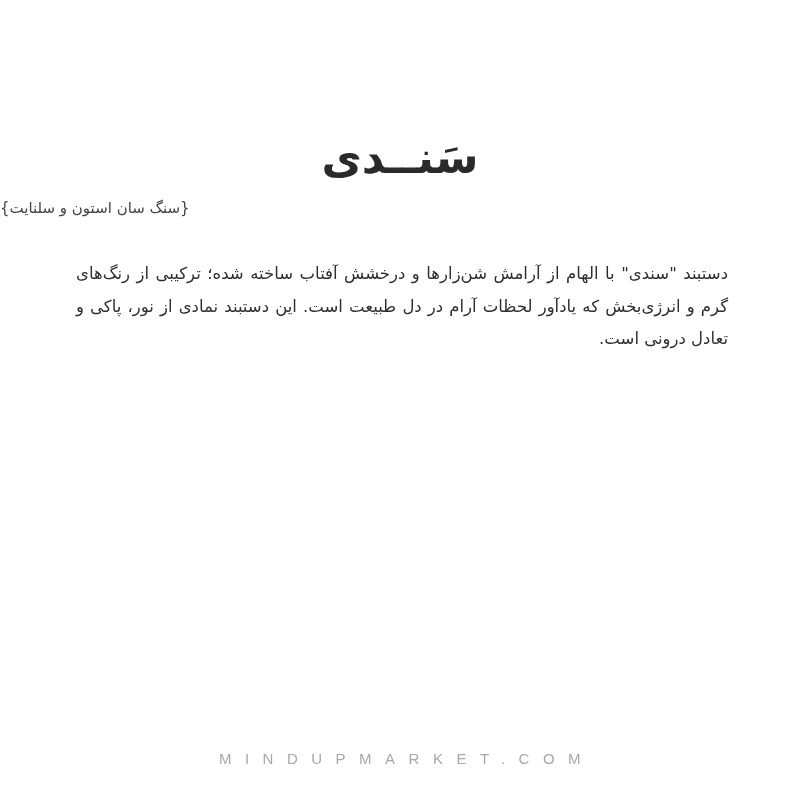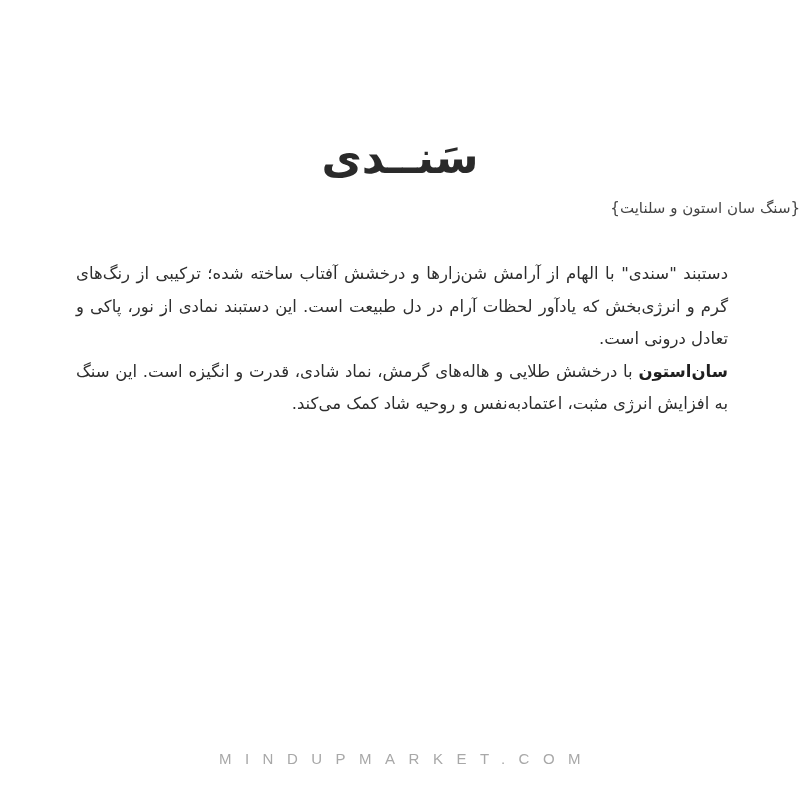--- a/index.html
+++ b/index.html
@@ -28,21 +28,21 @@
       font-size: 44px;
       font-weight: bold;
       color: #2a2a2a;
       line-height: 60px;
     }
     .subtitle {
       position: absolute;
       top: 196px;
       left: 0;
       width: 800px;
-      text-align: right;
+      text-align: left;
       direction: rtl;
       font-size: 15px;
       color: #444444;
       line-height: 24px;
     }
     .body-text {
       position: absolute;
       top: 258px;
       left: 76px;
       width: 652px;
@@ -71,17 +71,16 @@
   </style>
 </head>
 <body>
 
 <div class="page">
   <div class="title">سَنــدی</div>
   <div class="subtitle">{سنگ سان استون و سلنایت}</div>
 
   <div class="body-text">
     <p class="para"><b></b><span>دستبند "سندی" با الهام از آرامش شن‌زارها و درخشش آفتاب ساخته شده؛ ترکیبی از رنگ‌های گرم و انرژی‌بخش که یادآور لحظات آرام در دل طبیعت است. این دستبند نمادی از نور، پاکی و تعادل درونی است.</span></p>
-    <p class="para"><b>سان‌استون</b><span> با درخشش طلایی و هاله‌های گرمش، نماد شادی، قدرت و انگیزه است. این سنگ به افزایش انرژی مثبت، اعتمادبه‌نفس و روحیه شاد کمک می‌کند.</span></p>
   </div>
 
   <div class="footer">MINDUPMARKET.COM</div>
 </div>
 
 </body></html>

